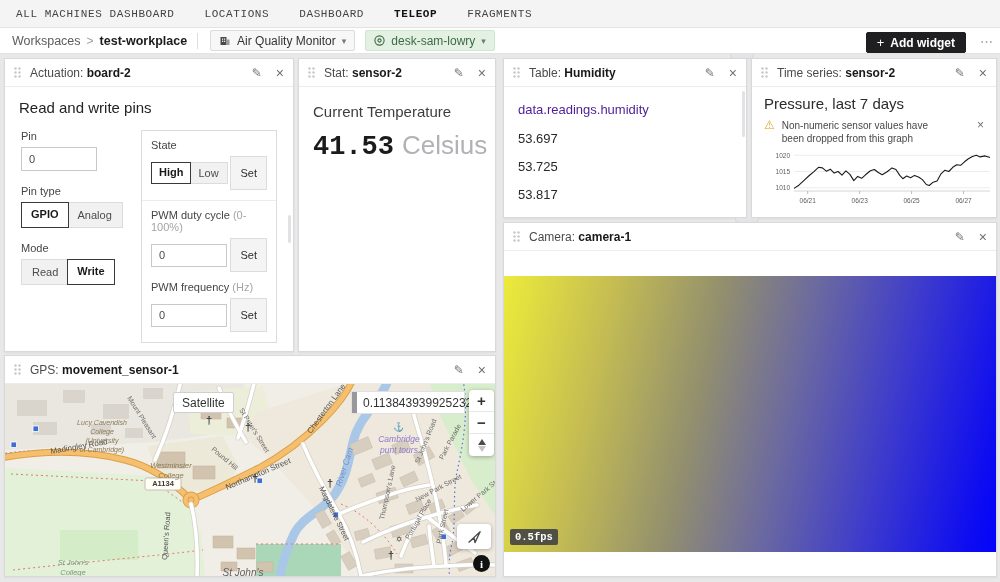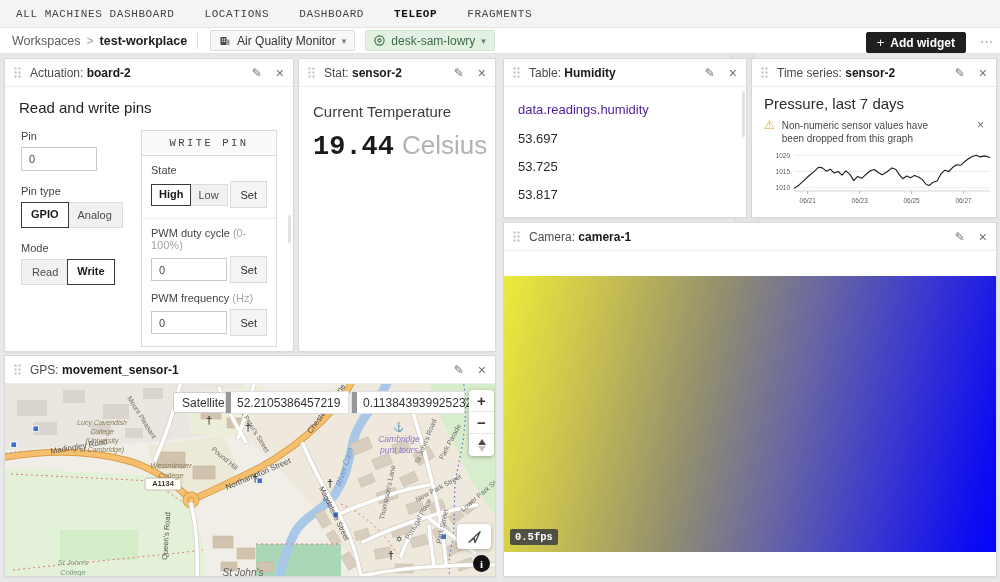--- a/index.html
+++ b/index.html
@@ -60,21 +60,21 @@
   .gap14 { height:14px; }
   .act-cols { display:flex;justify-content:center; }
   .act-left { width:118px; flex:none; }
   .wp { width:136px; border:1px solid #dcdcde; margin-left:2px; }
   .wp-head { height:25px; border-bottom:1px solid #dcdcde; background:#fafafa; display:flex; align-items:center;
     justify-content:center; font-family:"Liberation Mono","DejaVu Sans Mono",monospace; font-size:10.5px;
     letter-spacing:2.5px; color:#424245; }
   .wp-body { padding:8px 9px 10px; }
   .wp-row { display:flex; align-items:center; }
   .wp .seg span { padding:3px 7px; }
-  .setbtn { height:27px; padding:0 9px; border:1px solid #dcdcde; background:#f4f4f5; font-size:11px;
+  .setbtn { height:34px; padding:0 9px; border:1px solid #dcdcde; background:#f4f4f5; font-size:11px;
     color:#2e2e30; margin-left:auto; cursor:pointer; }
   .wp-div { border-top:1px solid #ececee; margin:10px -9px 8px; }
   .wp .tinput { width:76px; height:23px; }
   .vscroll { position:absolute; width:3px; background:#e2e2e4; border-radius:2px; }
 
   
   .stat-body { padding:16px 14px; }
   .stat-label { font-size:15px; color:#3d3d40; margin-bottom:10px; }
   .stat-val { font-family:"Liberation Mono","DejaVu Sans Mono",monospace; font-weight:700;
     font-size:27px; color:#1b1b1d; }
@@ -213,21 +213,20 @@
           <span>Analog</span>
         </div>
         <div class="gap14"></div>
         <div class="flabel">Mode</div>
         <div class="seg">
           <span>Read</span>
           <span class="sel">Write</span>
         </div>
       </div>
       <div class="wp">
-        <div class="wp-head">WRITE PIN</div>
         <div class="wp-body">
           <div class="flabel">State</div>
           <div class="wp-row">
             <div class="seg">
               <span class="sel">High</span>
               <span>Low</span>
             </div>
             <button class="setbtn">Set</button>
           </div>
           <div class="wp-div"></div>
@@ -265,21 +264,21 @@
     </span>
     <span class="wtitle"><span>Stat: </span><b>sensor-2</b></span>
     <span class="hact">
       <span class="icon-btn">✎</span>
       <span class="icon-btn x">×</span>
     </span>
   </div>
   <div class="stat-body">
     <div class="stat-label">Current Temperature</div>
     <div>
-      <span class="stat-val">19.44</span><span class="stat-unit">Celsius</span>
+      <span class="stat-val">41.53</span><span class="stat-unit">Celsius</span>
     </div>
   </div>
 </div>
 
 <div class="widget" id="w-table" style="overflow:hidden">
   <div class="whead">
     <span class="drag">
       <svg width="7" height="11" viewBox="0 0 7 11">
           <g fill="#c7c7ca">
             <circle cx="1.5" cy="1.5" r="1.2"></circle>
@@ -549,21 +548,20 @@
           <text x="204" y="40" font-size="11" fill="#3a3a3a" font-family="&quot;Liberation Sans&quot;,sans-serif" font-weight="700" text-anchor="middle">†</text>
           <text x="243" y="47" font-size="11" fill="#3a3a3a" font-family="&quot;Liberation Sans&quot;,sans-serif" font-weight="700" text-anchor="middle">†</text>
           <text x="250" y="98" font-size="11" fill="#3a3a3a" font-family="&quot;Liberation Sans&quot;,sans-serif" font-weight="700" text-anchor="middle">†</text>
           <text x="325" y="103" font-size="11" fill="#3a3a3a" font-family="&quot;Liberation Sans&quot;,sans-serif" font-weight="700" text-anchor="middle">†</text>
           <text x="386" y="175" font-size="11" fill="#3a3a3a" font-family="&quot;Liberation Sans&quot;,sans-serif" font-weight="700" text-anchor="middle">†</text>
           <text x="394" y="158" font-size="8" fill="#3a3a3a" font-family="&quot;Liberation Sans&quot;,sans-serif" text-anchor="middle">✡</text>
         </g>
     </svg>
 
     <div class="map-ovl sat-btn">Satellite</div>
-    <div class="map-ovl coord" id="coord-lat">52.2105386457219</div>
     <div class="map-ovl coord" id="coord-lon">0.11384393992523201</div>
     <div class="map-ovl zoomstack">
       <div class="zbtn">+</div>
       <div class="zbtn">−</div>
       <div class="zbtn" style="flex-direction:column">
         <span class="tri-up"></span>
           <span class="tri-dn"></span>
       </div>
     </div>
     <div class="map-ovl navbtn">

